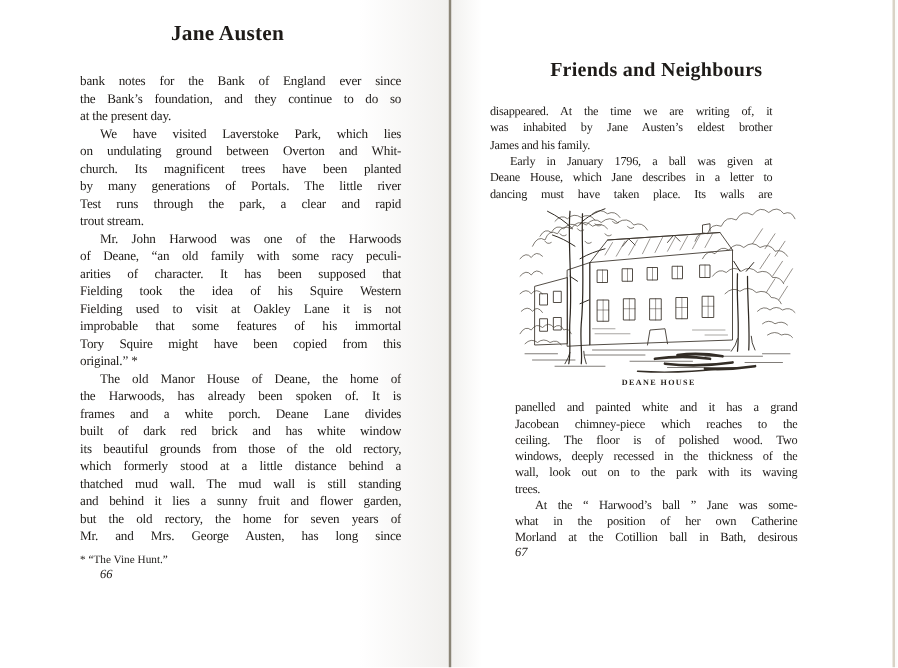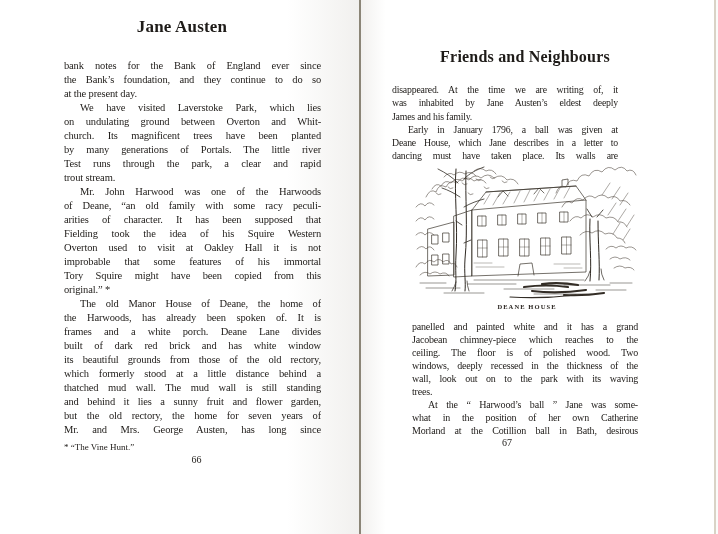--- a/index.html
+++ b/index.html
@@ -31,22 +31,22 @@
   .tb-right-bottom .tline{height:13px;line-height:13px;}
 
   .tline{
     white-space:nowrap;overflow:hidden;
     text-align:justify;text-align-last:justify;text-justify:inter-word;
   }
   .tline.indent{text-indent:16px;}
   .tline.flush{text-align:right;text-align-last:left;}
 
   .footnote{position:absolute;left:64px;top:442px;width:265px;text-align:left;font-size:9px;}
-  .pagenum{position:absolute;text-align:center;font-size:10px;}
-  .pagenum-left{left:64px;top:454px;width:265px;}
+  .pagenum{position:absolute;text-align:left;font-size:10px;font-style:italic;}
+  .pagenum-left{left:80px;top:454px;width:265px;}
   .pagenum-right{left:412px;top:437px;width:190px;}
 
   .illustration{position:absolute;left:414px;top:163px;width:224px;height:138px;}
   .illo-caption{
     position:absolute;left:412px;top:303px;width:230px;text-align:center;
     font-size:6.5px;font-weight:bold;letter-spacing:1.1px;color:#2a2520;
   }
 </style>
 </head>
 <body>
@@ -63,21 +63,21 @@
     <div class="tline indent">We have visited Laverstoke Park, which lies</div>
     <div class="tline">on undulating ground between Overton and Whit-</div>
     <div class="tline">church. Its magnificent trees have been planted</div>
     <div class="tline">by many generations of Portals. The little river</div>
     <div class="tline">Test runs through the park, a clear and rapid</div>
     <div class="tline flush">trout stream.</div>
     <div class="tline indent">Mr. John Harwood was one of the Harwoods</div>
     <div class="tline">of Deane, “an old family with some racy peculi-</div>
     <div class="tline">arities of character. It has been supposed that</div>
     <div class="tline">Fielding took the idea of his Squire Western</div>
-    <div class="tline">Overton used to visit at Oakley Hall it is not</div>
+    <div class="tline">Fielding used to visit at Oakley Lane it is not</div>
     <div class="tline">improbable that some features of his immortal</div>
     <div class="tline">Tory Squire might have been copied from this</div>
     <div class="tline flush">original.” *</div>
     <div class="tline indent">The old Manor House of Deane, the home of</div>
     <div class="tline">the Harwoods, has already been spoken of. It is</div>
     <div class="tline">frames and a white porch. Deane Lane divides</div>
     <div class="tline">built of dark red brick and has white window</div>
     <div class="tline">its beautiful grounds from those of the old rectory,</div>
     <div class="tline">which formerly stood at a little distance behind a</div>
     <div class="tline">thatched mud wall. The mud wall is still standing</div>
@@ -87,21 +87,21 @@
   </div>
 
 <div class="footnote">* “The Vine Hunt.”</div>
 
 <div class="pagenum pagenum-left">66</div>
 
 <div class="page-header header-right">Friends and Neighbours</div>
 
 <div class="textblock tb-right-top">
     <div class="tline">disappeared. At the time we are writing of, it</div>
-    <div class="tline">was inhabited by Jane Austen’s eldest deeply</div>
+    <div class="tline">was inhabited by Jane Austen’s eldest brother</div>
     <div class="tline flush">James and his family.</div>
     <div class="tline indent">Early in January 1796, a ball was given at</div>
     <div class="tline">Deane House, which Jane describes in a letter to</div>
     <div class="tline">dancing must have taken place. Its walls are</div>
   </div>
 
 <div class="illustration">
   <svg width="224" height="138" viewBox="0 0 224 138" xmlns="http://www.w3.org/2000/svg">
 
     <g stroke="#3a332b" fill="none" stroke-width="0.7" stroke-linecap="round" stroke-linejoin="round">

